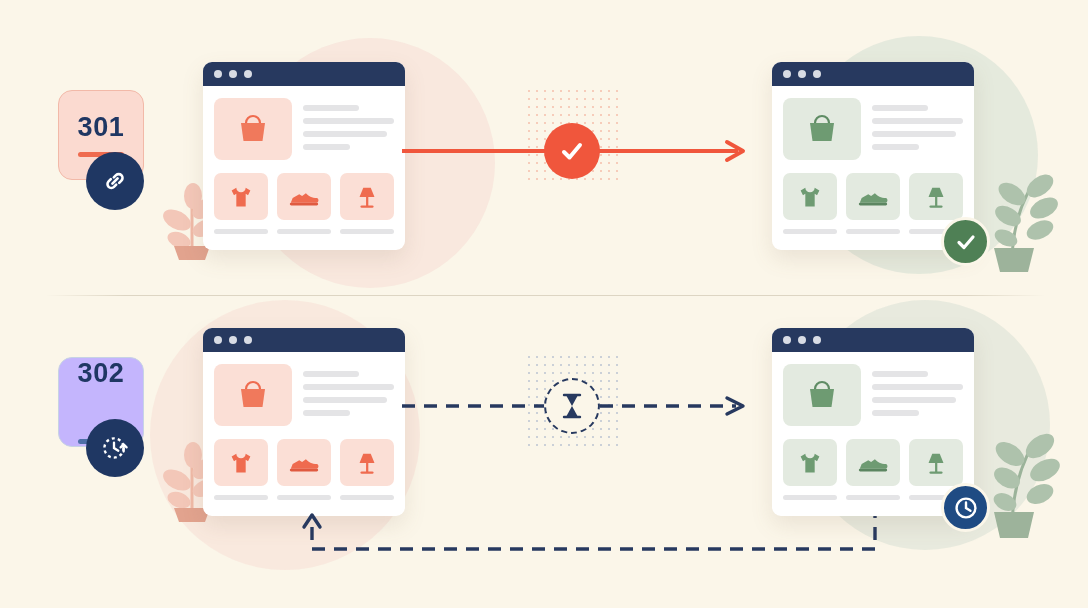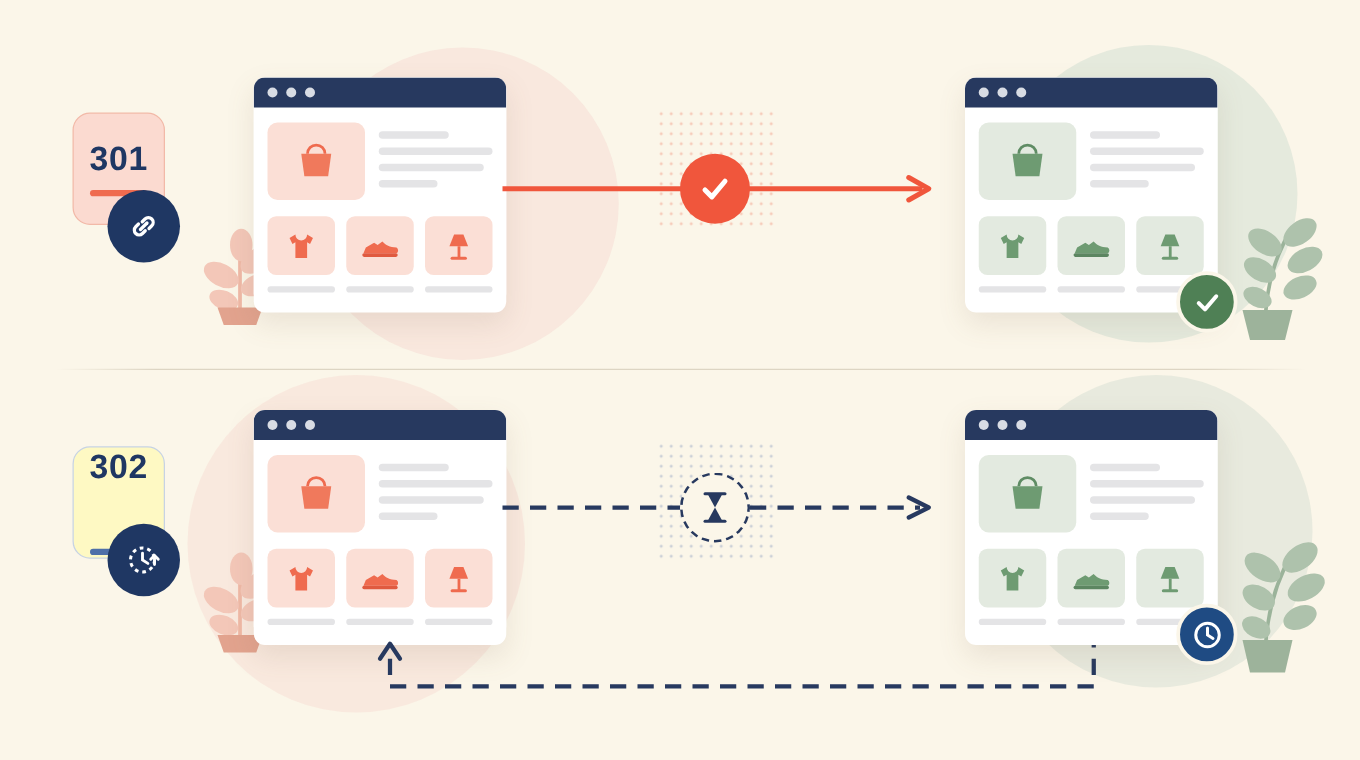--- a/index.html
+++ b/index.html
@@ -24,27 +24,27 @@
     position: absolute; left: 45px; top: 295px; width: 1000px; height: 1px;
     background: linear-gradient(to right, rgba(200,190,170,0), rgba(196,186,164,.55) 8%, rgba(196,186,164,.55) 92%, rgba(200,190,170,0));
   }
 
   
   .badge-wrap { position: absolute; width: 96px; }
   .badge-wrap.r301 { left: 58px; top: 90px; }
   .badge-wrap.r302 { left: 58px; top: 357px; }
 
   .code-card {
-    width: 74px; height: 90px; border-radius: 14px;
+    width: 86px; height: 90px; border-radius: 14px;
     display: flex; flex-direction: column;
     align-items: center; justify-content: center;
     position: relative;
   }
   .code-card.perm { background: #FBDAD0; border: 1.4px solid #F2B9A8; }
-  .code-card.temp { background: #fef9c3; border: 1.4px solid #C7D3E4; gap: 41px; }
+  .code-card.temp { background: #c4b5fd; border: 1.4px solid #C7D3E4; gap: 41px; }
 
   .code-num {
     font-size: 27px; font-weight: bold; color: #1F3763;
     letter-spacing: .6px; line-height: 1;
   }
   .code-rule { width: 46px; height: 5px; border-radius: 3px; margin-top: 11px; }
   .code-rule.perm { background: #EF6B4F; }
   .code-rule.temp { background: #4E6FA8; }
 
   .badge-circle {

